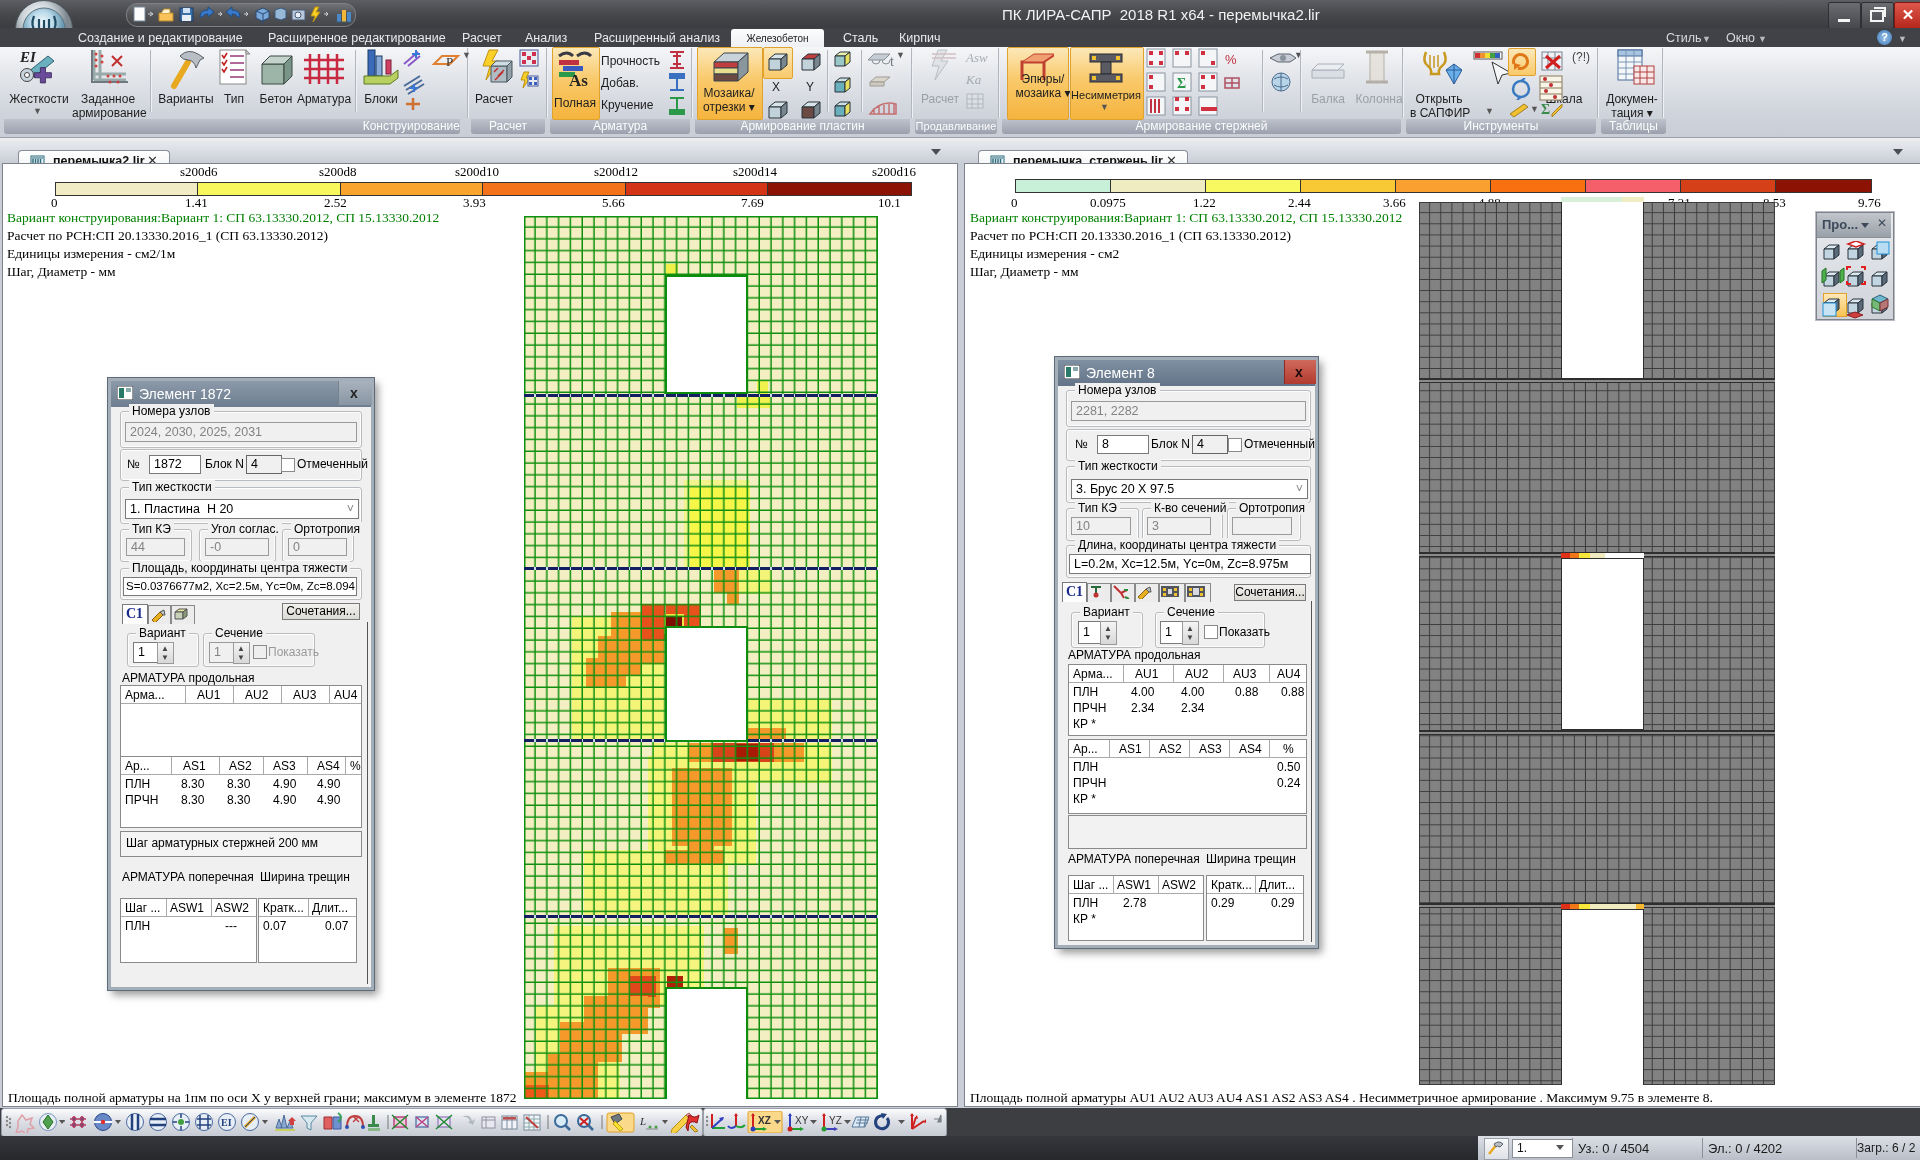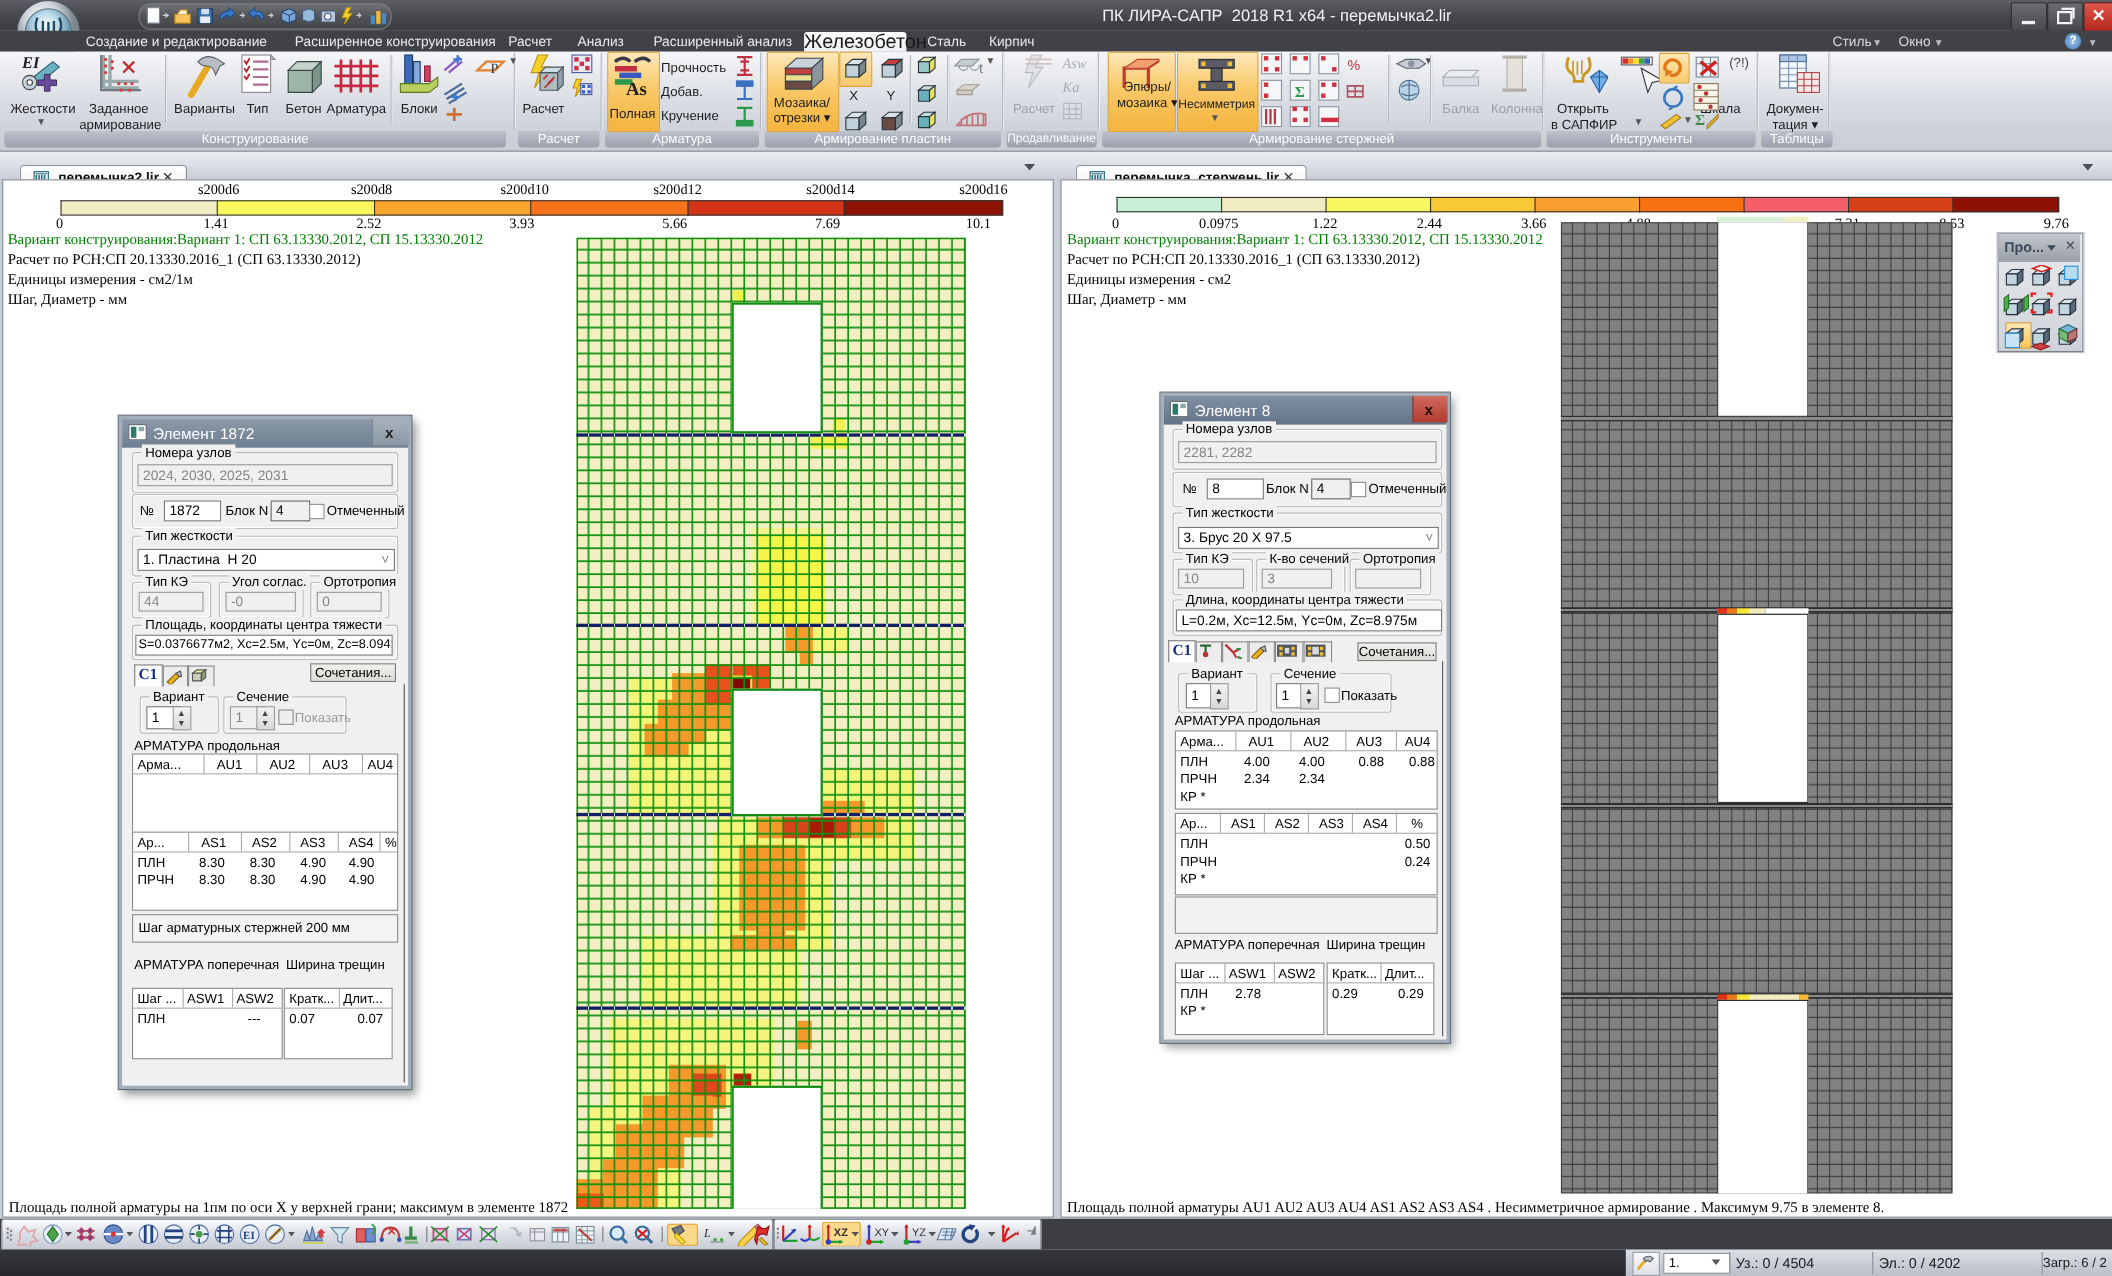--- a/index.html
+++ b/index.html
@@ -1,19 +1,19 @@
 <!DOCTYPE html>
 <html><head><meta charset="utf-8"><style>
 html,body{margin:0;padding:0;width:1920px;height:1160px;overflow:hidden;background:#c9cdd5;font-family:"Liberation Sans",sans-serif;}
 .ab{position:absolute;}
 #titlebar{left:0;top:0;width:1920px;height:28px;background:linear-gradient(#5c5e63,#46484c 50%,#3a3c40);}
 #tabrow{left:0;top:28px;width:1920px;height:19px;background:#404247;}
 #ribbon{left:0;top:47px;width:1920px;height:90px;background:linear-gradient(#f5f6f8,#dfe2e7 40%,#cfd3db 75%,#c9cdd5);border-bottom:1px solid #8e939c;}
 .rtab{position:absolute;top:31px;height:16px;color:#e9eaec;font-size:12.5px;white-space:nowrap;}
-.rtabactive{position:absolute;top:29px;height:18px;background:linear-gradient(#fdfdfe,#eef0f3);border-radius:3px 3px 0 0;color:#1a1a1a;font-size:18px;text-align:center;line-height:19px;}
+.rtabactive{position:absolute;top:29px;height:18px;background:linear-gradient(#fdfdfe,#eef0f3);border-radius:3px 3px 0 0;color:#1a1a1a;font-size:10px;text-align:center;line-height:19px;}
 .glabel{position:absolute;top:119px;height:15px;background:linear-gradient(#bdc2cb,#9aa0ad);border-radius:0 0 3px 3px;color:#fbfcfd;font-size:12px;text-align:center;line-height:15px;}
 .gsep{position:absolute;top:48px;height:70px;width:1px;background:#b2b6bf;border-right:1px solid #eef0f3;}
 .btxt{position:absolute;font-size:12px;color:#1e1e1e;text-align:center;white-space:nowrap;}
 .btxtd{position:absolute;font-size:12px;color:#9aa0a9;text-align:center;white-space:nowrap;}
 .obtn{position:absolute;background:linear-gradient(#fce8b8,#f9c96a 45%,#f5b43e);border:1px solid #e0a22c;border-radius:2px;}
 #docstrip{left:0;top:137px;width:1920px;height:26px;background:linear-gradient(#eceef1,#c8ccd5);border-top:1px solid #9ba0a9;}
 .doctab{position:absolute;top:12px;height:22px;background:linear-gradient(#ffffff,#eef0f3);border:1px solid #878c96;border-bottom:none;border-radius:4px 4px 0 0;}
 .panel{background:#fff;border:1px solid #7d828c;}
 #panelL{left:2px;top:163px;width:954px;height:942px;}
 #panelR{left:964px;top:163px;width:955px;height:942px;}
@@ -97,38 +97,38 @@
     <g stroke="#1e4a62" stroke-width="2.2" fill="none">
       <path d="M20 16 q-4 10 2 16 q4 4 3 9 l10 0 q-1 -5 3 -9 q6 -6 2 -16"></path>
       <path d="M25 19 l0 14 M30 20 l0 14 M35 19 l0 14"></path>
     </g>
     <path d="M18 45 l24 0" stroke="#1e4a62" stroke-width="2.5"></path>
   </svg>
 </div>
 <div class="ab" id="tabrow"></div>
 <div id="tabrowkids">
   <div class="rtab" style="left:78px;">Создание и редактирование</div>
-  <div class="rtab" style="left:268px;">Расширенное конструирования</div>
+  <div class="rtab" style="left:268px;">Расширенное редактирование</div>
   <div class="rtab" style="left:462px;">Расчет</div>
   <div class="rtab" style="left:525px;">Анализ</div>
   <div class="rtab" style="left:594px;">Расширенный анализ</div>
   <div class="rtabactive" style="left:731px;width:93px;">Железобетон</div>
   <div class="rtab" style="left:843px;">Сталь</div>
   <div class="rtab" style="left:899px;">Кирпич</div>
   <div class="rtab" style="left:1666px;color:#d8dadd;">Стиль</div>
   <div class="rtab" style="left:1702px;color:#b8babd;font-size:9px;top:34px;">▼</div>
   <div class="rtab" style="left:1726px;color:#d8dadd;">Окно</div>
   <div class="rtab" style="left:1758px;color:#b8babd;font-size:9px;top:34px;">▼</div>
   <div class="rtab" style="left:1877px;width:15px;height:15px;background:radial-gradient(#9fc4e8,#3a78b8);border-radius:50%;color:#fff;font-size:11px;font-weight:bold;text-align:center;line-height:15px;top:30px;">?</div>
   <div class="rtab" style="left:1898px;color:#b8babd;font-size:9px;top:34px;">▼</div>
 </div>
 <div class="ab" id="ribbon"></div>
 <div id="ribbonkids">
 
-  <div class="glabel" style="left:4px;width:456px;">Конструирование</div>
+  <div class="glabel" style="left:4px;width:456px;text-align:right;">Конструирование</div>
   <div class="glabel" style="left:471px;width:74px;">Расчет</div>
   <div class="glabel" style="left:550px;width:140px;">Арматура</div>
   <div class="glabel" style="left:695px;width:215px;">Армирование пластин</div>
   <div class="glabel" style="left:915px;width:82px;overflow:hidden;font-size:11px;">Продавливание</div>
   <div class="glabel" style="left:1002px;width:399px;">Армирование стержней</div>
   <div class="glabel" style="left:1406px;width:190px;">Инструменты</div>
   <div class="glabel" style="left:1601px;width:65px;">Таблицы</div>
   <div class="gsep" style="left:467px;"></div>
   <div class="gsep" style="left:546px;"></div>
   <div class="gsep" style="left:691px;"></div>

